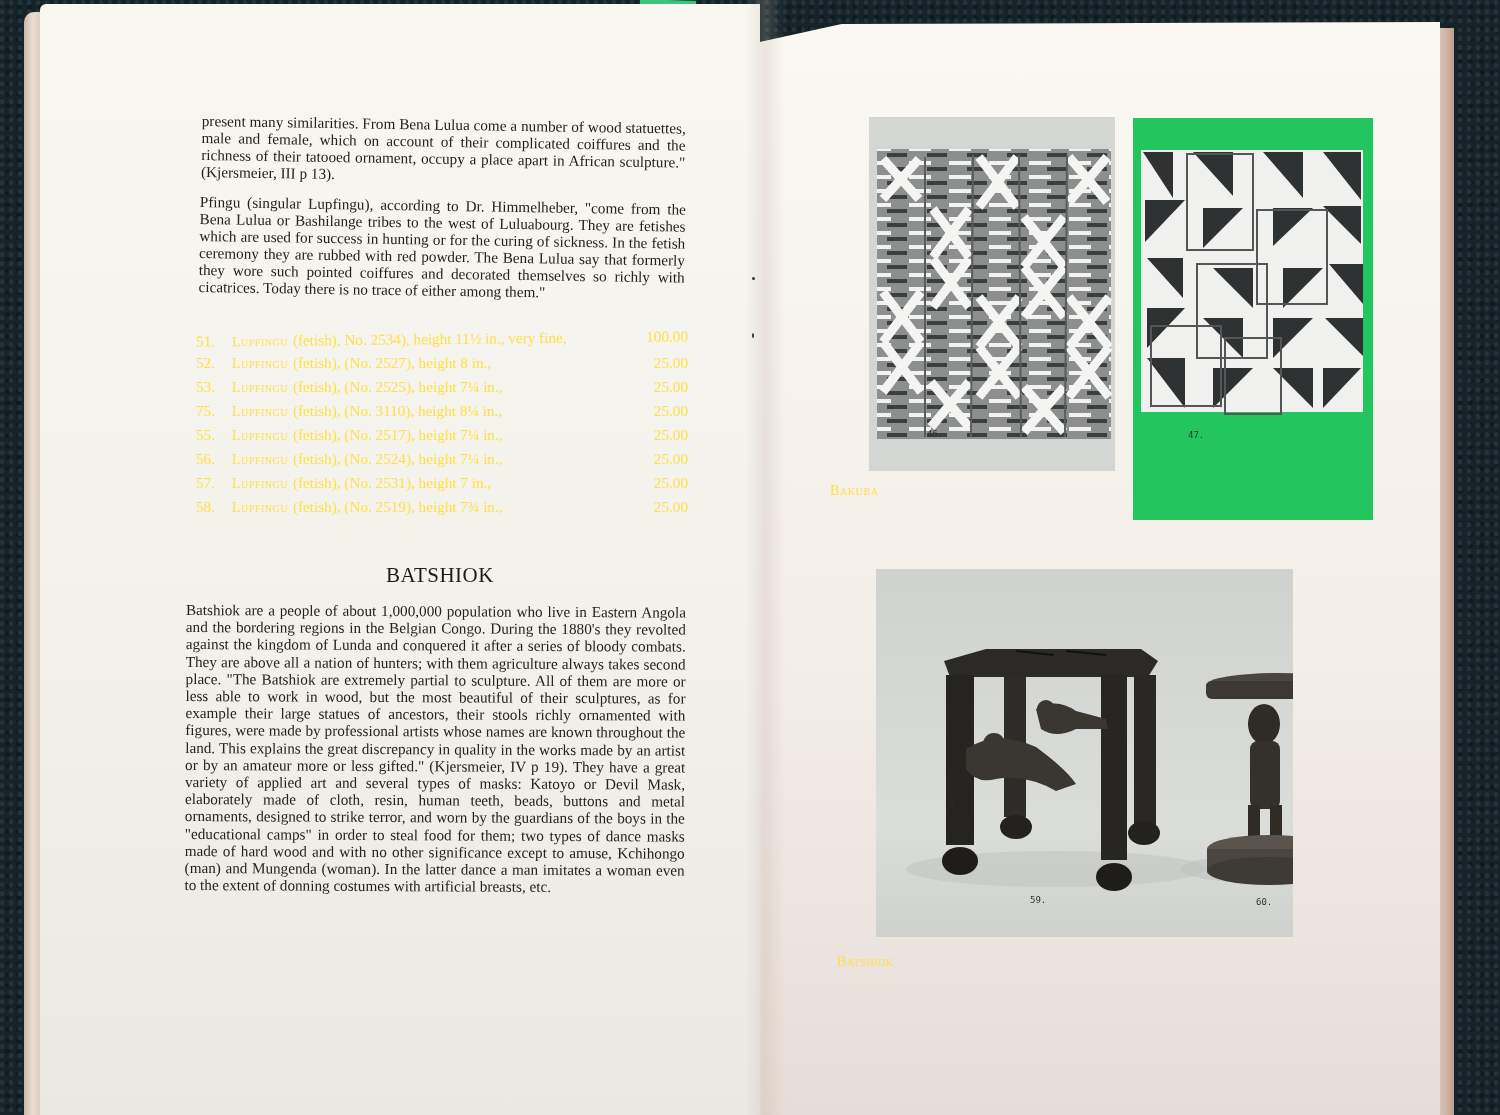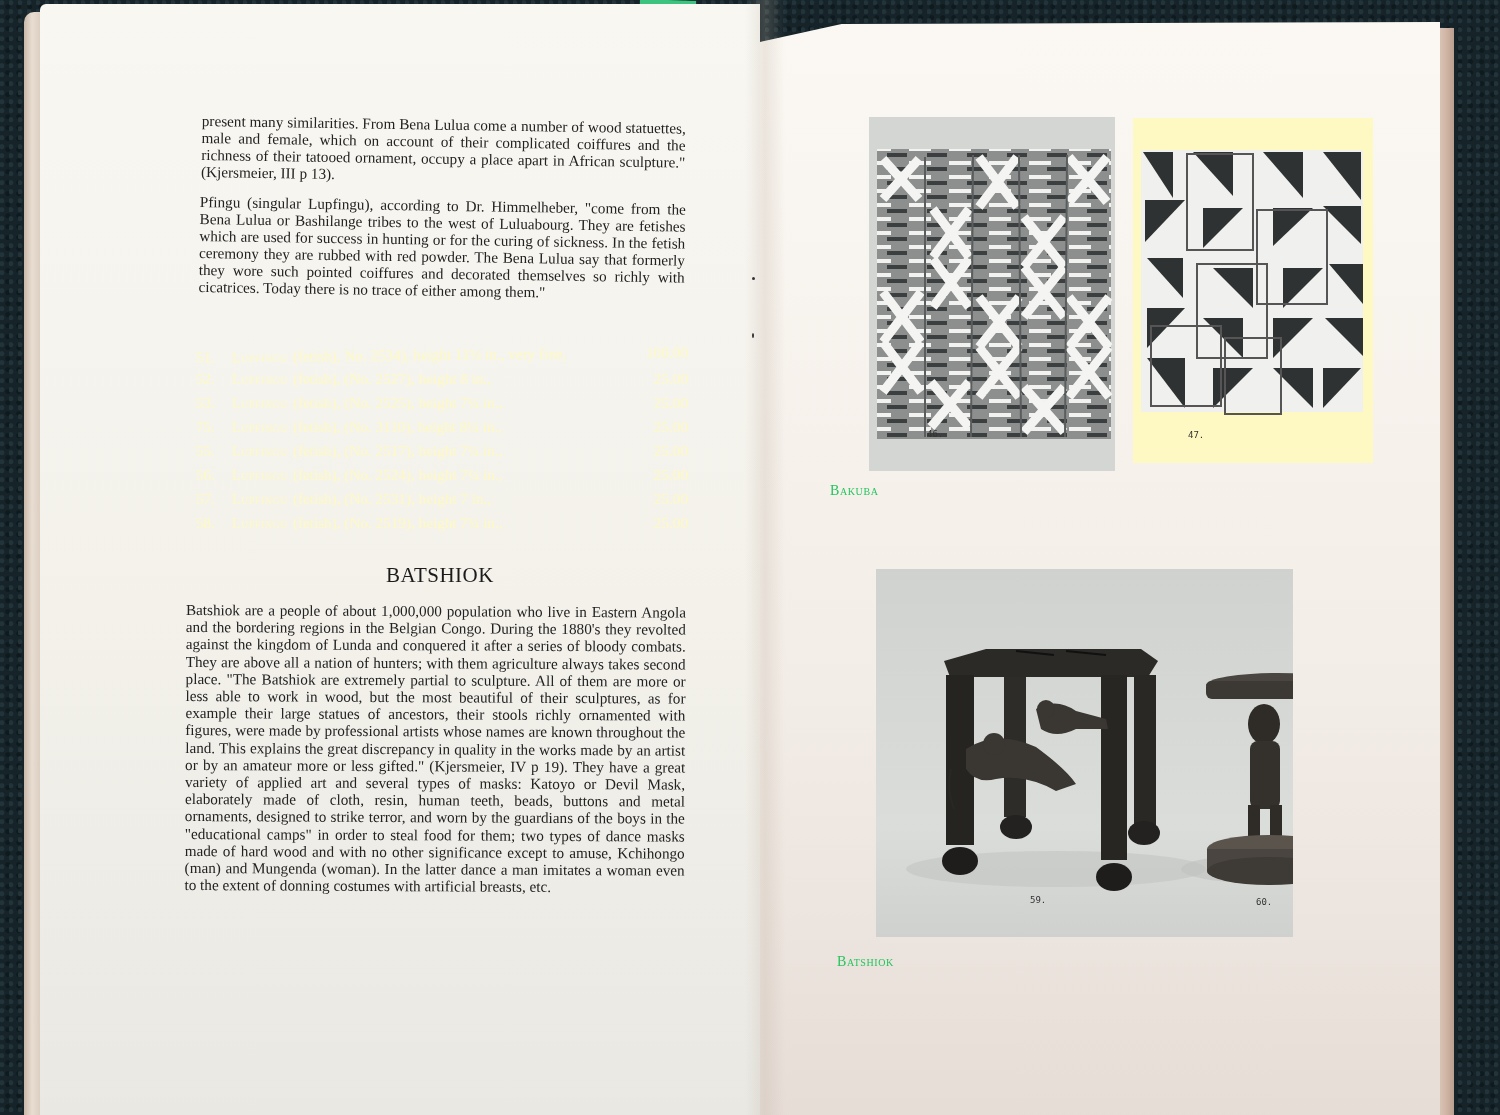--- a/index.html
+++ b/index.html
@@ -50,21 +50,21 @@
   .text-block {
     position: absolute; font-size: 15.2px; line-height: 17px;
     text-align: justify; color: #222;
   }
   .text-block p { margin-bottom: 9px; }
   .para1 { left: 202px; top: 112px; width: 484px; transform: rotate(0.9deg); transform-origin: left top; }
   .para2 { left: 200px; top: 193px; width: 486px; transform: rotate(0.9deg); transform-origin: left top; }
 
   .catalog {
     position: absolute; left: 196px; top: 330px; width: 492px;
-    font-size: 15.2px; color: #fef9c3; margin-top: 16px;
+    font-size: 15.2px; color: #fde047;
   }
   .cat-row {
     display: flex; height: 24px; align-items: baseline;
   }
   .cat-num { width: 36px; }
   .cat-name { font-variant: small-caps; letter-spacing: 0.5px; margin-right: 5px; font-size: 14px; }
   .cat-desc { flex: 1; }
   .cat-price { width: 62px; text-align: right; }
   .cat-row:nth-child(1) { transform: rotate(-0.6deg); }
 
@@ -76,28 +76,28 @@
     position: absolute; left: 186px; top: 601px; width: 500px;
     font-size: 15.2px; line-height: 17.2px; text-align: justify; color: #222;
     transform: rotate(0.3deg); transform-origin: left top;
   }
 
   
   .photo {
     position: absolute; background: #d8dbd9; overflow: hidden; margin-left: 44px;
   }
   .photo-46 { left: 825px; top: 117px; width: 246px; height: 354px; background: #d4d6d3; }
-  .photo-47 { left: 1089px; top: 118px; width: 240px; height: 345px; background: #fef9c3; }
+  .photo-47 { left: 1089px; top: 118px; width: 240px; height: 402px; background: #22c55e; }
   .photo-stools { left: 832px; top: 569px; width: 417px; height: 368px; background: linear-gradient(180deg,#d0d2d0,#dbdddb 70%,#cfd1cf); }
 
   .fig-num {
     position: absolute; font-family: "DejaVu Sans Mono", monospace; font-size: 9px; color: #333;
   }
   .caption {
-    position: absolute; font-variant: small-caps; font-size: 14px; letter-spacing: 0.6px; color: #22c55e;
+    position: absolute; font-variant: small-caps; font-size: 14px; letter-spacing: 0.6px; color: #fde047;
   }
   .cap-bakuba { left: 830px; top: 483px; }
   .cap-batshiok { left: 837px; top: 954px; }
 
   .stray-dot { position: absolute; width: 3px; height: 3px; background: #333; border-radius: 50%; }
 </style>
 </head>
 <body>
 
 <div class="bookmark"></div>

